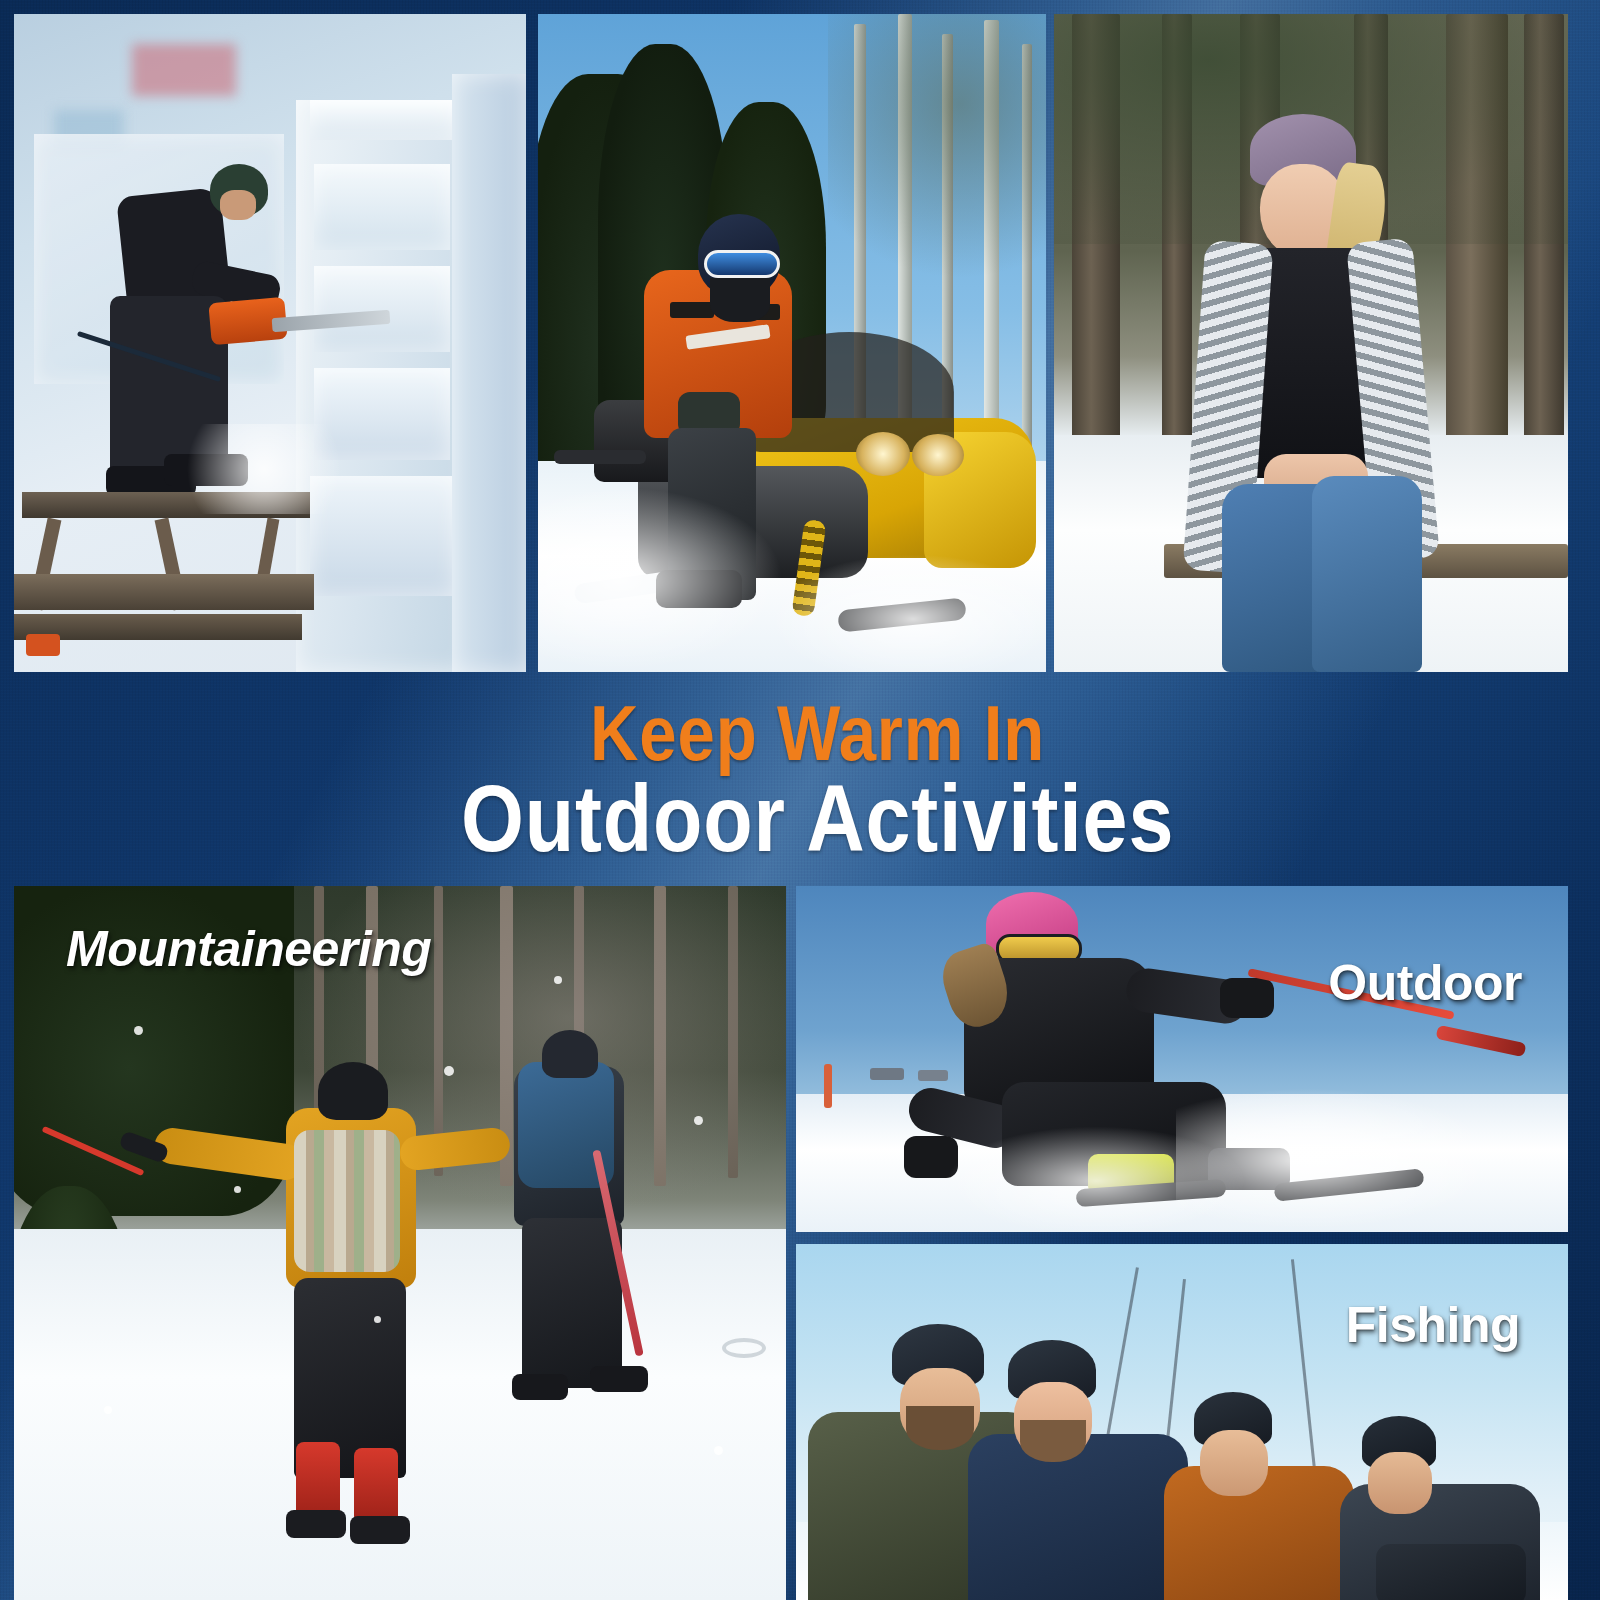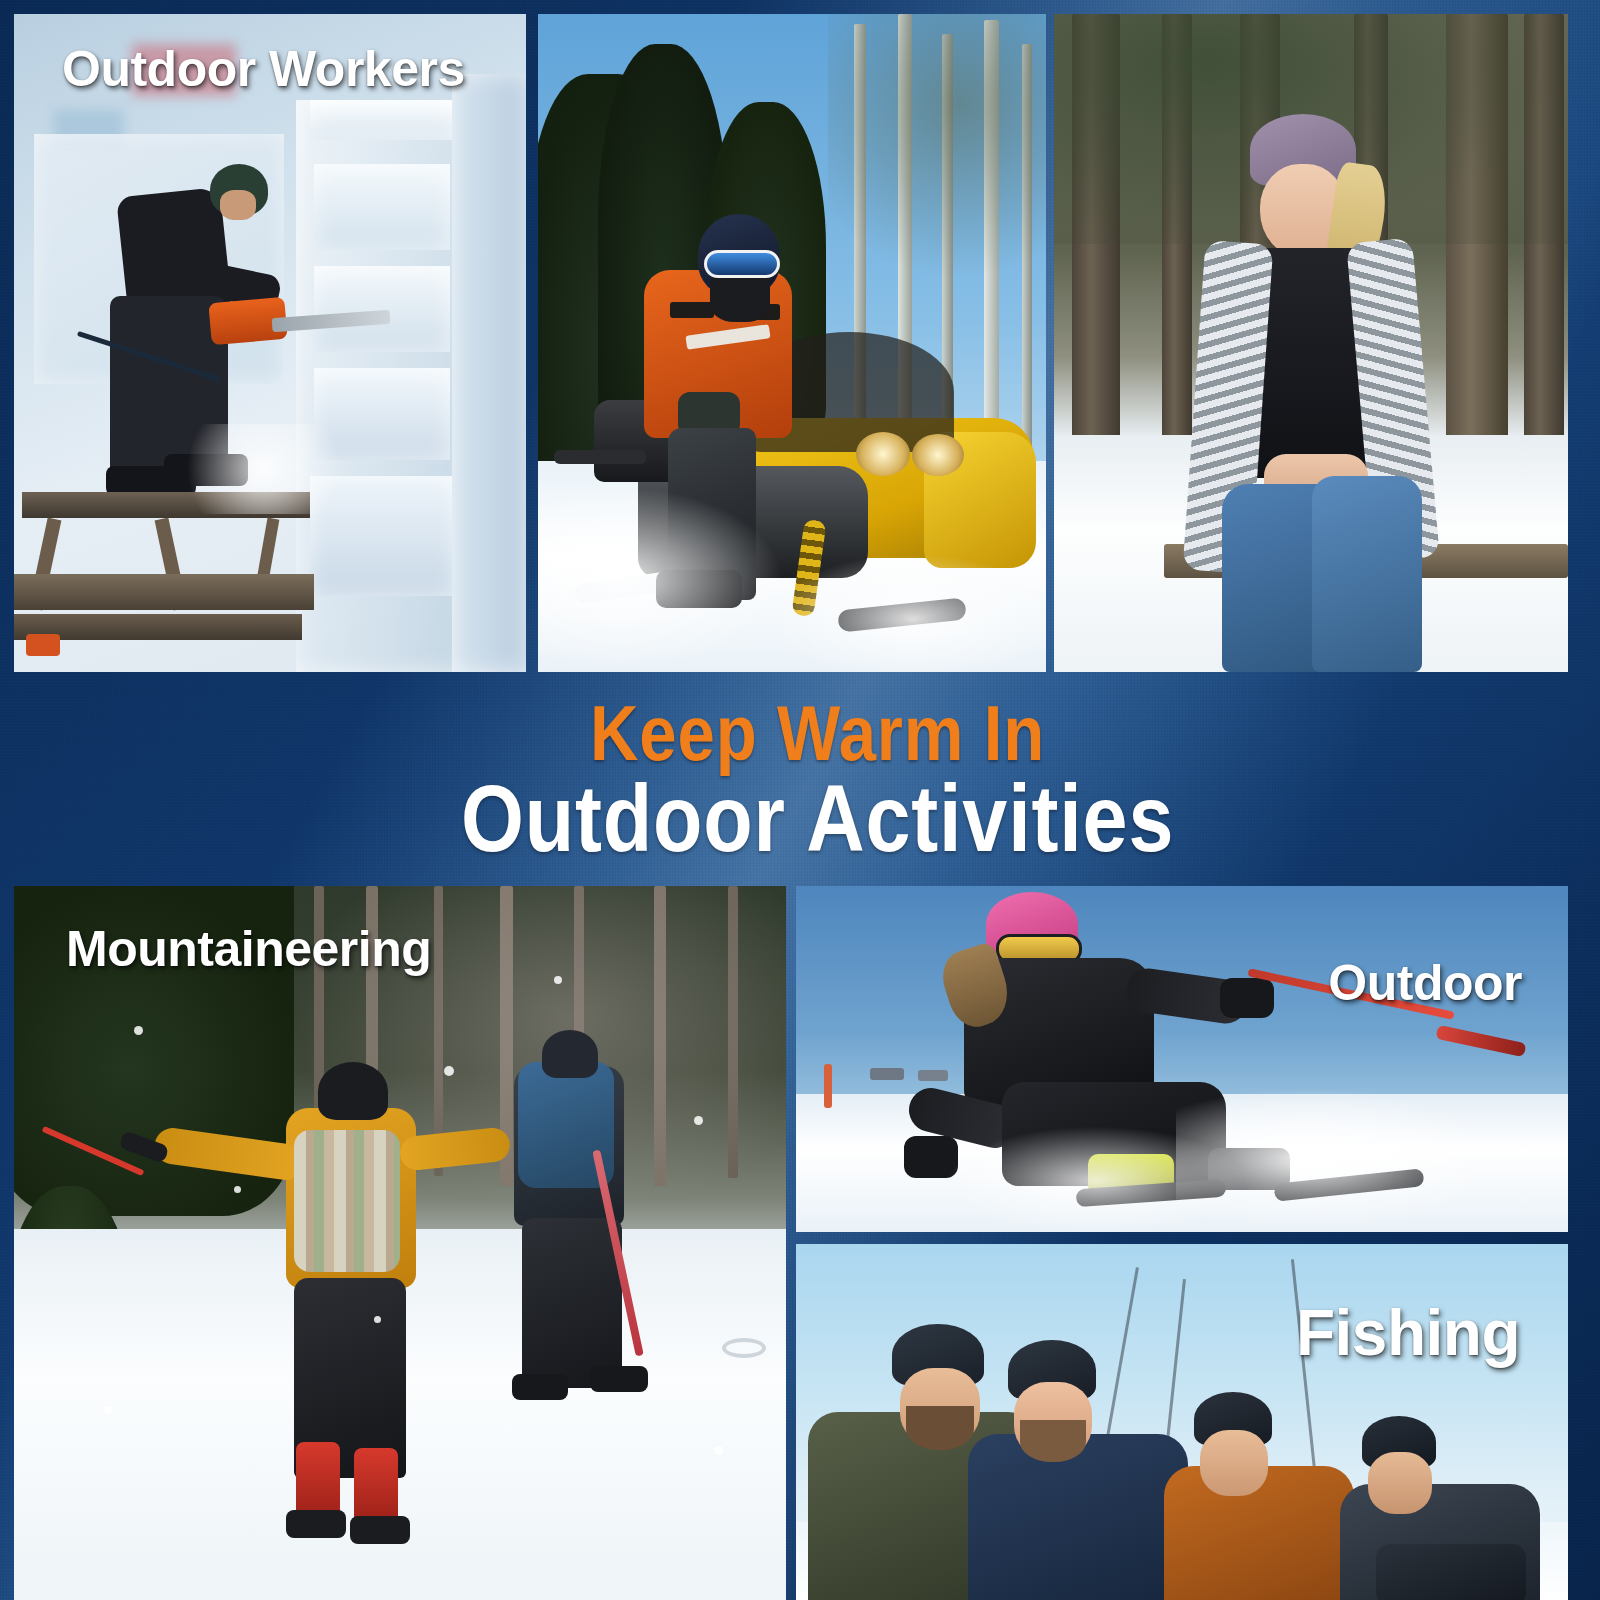--- a/index.html
+++ b/index.html
@@ -127,21 +127,20 @@
 
     <div class="platform" style="left:8px;top:478px;width:288px;height:26px;background:linear-gradient(180deg,#6d6153,#3f382f);"></div>
     <div class="beam" style="left:24px;top:504px;width:14px;height:92px;transform:rotate(12deg);"></div>
     <div class="beam" style="left:150px;top:504px;width:14px;height:92px;transform:rotate(-12deg);"></div>
     <div class="beam" style="left:246px;top:504px;width:12px;height:86px;transform:rotate(10deg);"></div>
     <div class="platform" style="left:0px;top:560px;width:300px;height:36px;background:linear-gradient(180deg,#7b6d5b,#4a4136);"></div>
     <div class="platform" style="left:0px;top:600px;width:288px;height:26px;background:linear-gradient(180deg,#6a5d4d,#413a30);"></div>
     <div style="position:absolute;left:12px;top:620px;width:34px;height:22px;background:#d4521f;border-radius:4px;"></div>
     <div style="position:absolute;left:150px;top:410px;width:200px;height:90px;background:radial-gradient(circle,rgba(255,255,255,.85),rgba(255,255,255,0) 70%);"></div>
 
-    <div class="cap" style="left:48px;top:26px;font-size:50px;">Outdoor Workers</div>
   </div>
 
   <div class="panel" id="p2" style="left:538px;top:14px;width:508px;height:658px;">
     <div class="sky"></div>
 
     <div class="conifer" style="left:-10px;top:60px;width:150px;height:390px;background:radial-gradient(ellipse at 50% 70%,#20301f,#14200f 70%);border-radius:40% 40% 10% 10%;"></div>
     <div class="conifer" style="left:60px;top:30px;width:130px;height:400px;background:radial-gradient(ellipse at 50% 60%,#1e2f1d,#121d0f 72%);border-radius:44% 44% 8% 8%;"></div>
     <div class="conifer" style="left:168px;top:88px;width:120px;height:330px;background:radial-gradient(ellipse at 50% 60%,#22331f,#16230f 72%);border-radius:44% 44% 8% 8%;"></div>
     <div class="trunk" style="left:316px;top:10px;width:12px;height:440px;background:linear-gradient(90deg,#cfd6d2,#8e9690);"></div>
     <div class="trunk" style="left:360px;top:0px;width:14px;height:450px;background:linear-gradient(90deg,#dde3df,#9aa29b);"></div>
@@ -251,21 +250,21 @@
 
     <div class="flake" style="left:120px;top:140px;width:9px;height:9px;"></div>
     <div class="flake" style="left:220px;top:300px;width:7px;height:7px;"></div>
     <div class="flake" style="left:430px;top:180px;width:10px;height:10px;"></div>
     <div class="flake" style="left:540px;top:90px;width:8px;height:8px;"></div>
     <div class="flake" style="left:680px;top:230px;width:9px;height:9px;"></div>
     <div class="flake" style="left:360px;top:430px;width:7px;height:7px;"></div>
     <div class="flake" style="left:90px;top:520px;width:8px;height:8px;"></div>
     <div class="flake" style="left:700px;top:560px;width:9px;height:9px;"></div>
 
-    <div class="cap" style="left:52px;top:34px;font-size:50px;">Mountaineering</div>
+    <div class="cap" style="left:52px;top:34px;font-size:50px;font-style:italic;">Mountaineering</div>
   </div>
 
   <div class="panel" id="p5" style="left:796px;top:886px;width:772px;height:346px;">
     <div class="sky"></div>
     <div class="snowfield"></div>
     <div style="position:absolute;left:28px;top:178px;width:8px;height:44px;background:#d8603a;border-radius:3px;"></div>
     <div style="position:absolute;left:74px;top:182px;width:34px;height:12px;background:#6e7884;border-radius:3px;"></div>
     <div style="position:absolute;left:122px;top:184px;width:30px;height:11px;background:#77818d;border-radius:3px;"></div>
 
     <div style="position:absolute;left:190px;top:6px;width:92px;height:64px;border-radius:50% 50% 22% 22%;background:linear-gradient(160deg,#f06fae,#c43d84);"></div>
@@ -311,16 +310,16 @@
     <div class="fisher" style="left:368px;top:222px;width:190px;height:146px;background:linear-gradient(160deg,#c26a20,#8a4511);"></div>
     <div style="position:absolute;left:398px;top:148px;width:78px;height:54px;border-radius:50% 50% 22% 22%;background:linear-gradient(160deg,#2a323c,#161b22);"></div>
     <div style="position:absolute;left:404px;top:186px;width:68px;height:66px;border-radius:42%;background:linear-gradient(180deg,#e8bd98,#cb9873);"></div>
 
     <div class="fisher" style="left:544px;top:240px;width:200px;height:128px;background:linear-gradient(160deg,#3c4652,#1c222b);"></div>
     <div style="position:absolute;left:566px;top:172px;width:74px;height:52px;border-radius:50% 50% 22% 22%;background:linear-gradient(160deg,#272f39,#141920);"></div>
     <div style="position:absolute;left:572px;top:208px;width:64px;height:62px;border-radius:42%;background:linear-gradient(180deg,#e5ba95,#c89470);"></div>
 
     <div style="position:absolute;left:580px;top:300px;width:150px;height:62px;border-radius:14px;background:linear-gradient(160deg,#2a313a,#141920);"></div>
 
-    <div class="cap" style="right:48px;top:52px;font-size:64px;">Fishing</div>
+    <div class="cap" style="right:48px;top:52px;font-size:50px;">Fishing</div>
   </div>
 
 </div>
 
 </body></html>

